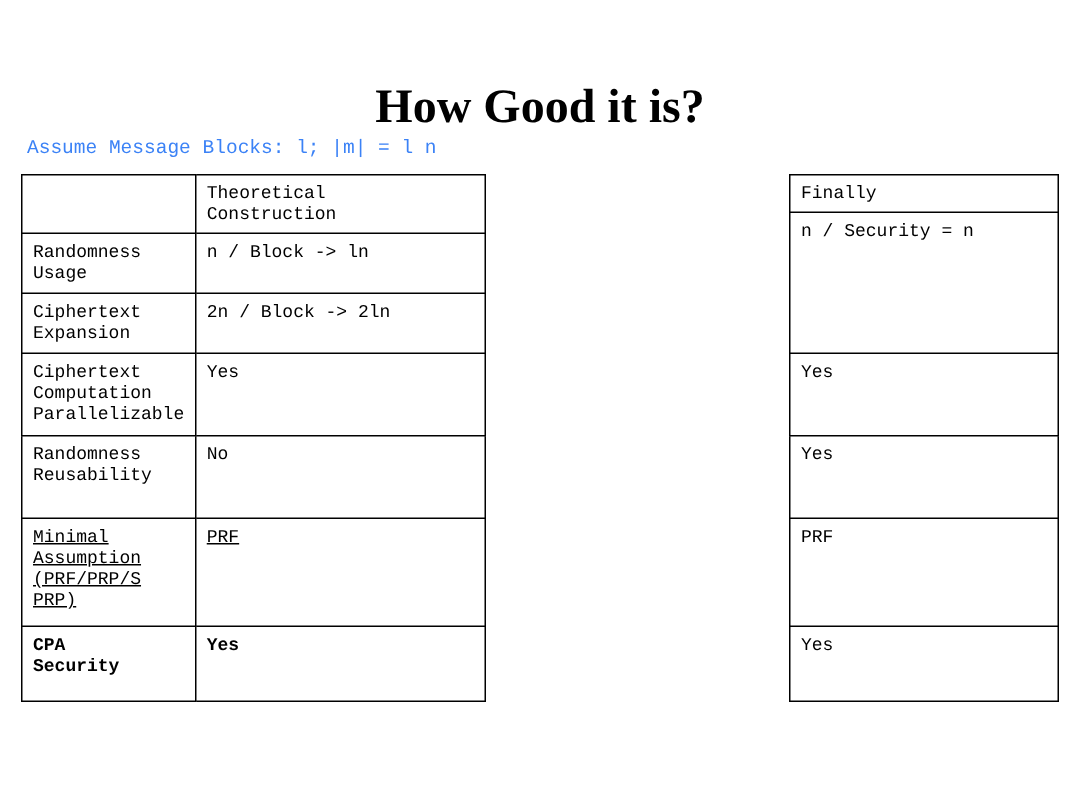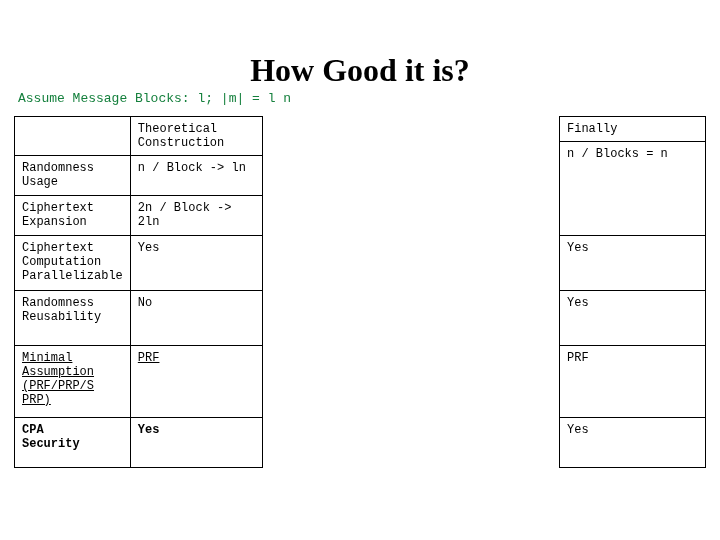--- a/index.html
+++ b/index.html
@@ -18,44 +18,44 @@
       font-weight: bold;
       font-family: Georgia, serif;
       padding-top: 8px;
       color: #000;
       margin-top: 44px;
     }
     .subtitle {
       font-size: 13px;
       padding-left: 18px;
       padding-top: 2px;
-      color: #15803d;
+      color: #3b82f6;
       font-family: 'Courier New', monospace;
     }
     .tables-wrapper {
       display: flex;
       flex-direction: row;
       justify-content: space-between;
       padding: 10px 14px 0 14px;
     }
     table {
       border-collapse: collapse;
       font-size: 12px;
       font-family: 'Courier New', monospace;
     }
     td, th {
       border: 1px solid #000;
       padding: 5px 7px;
       vertical-align: top;
     }
     .left-table {
-      width: 249px;
+      width: 310px;
     }
     .right-table {
-      width: 147px;
+      width: 180px;
       font-family: Liberation Mono, monospace;
     }
     .row-label {
       width: 110px;
       font-size: 12px;
       margin-left: 14px;
     }
     .col-header {
       font-size: 12px;
       font-weight: normal;
@@ -110,21 +110,21 @@
   <div class="spacer"></div>
 
   <table class="right-table">
     <thead>
       <tr>
         <td class="col-header">Finally</td>
       </tr>
     </thead>
     <tbody id="right-tbody">
     <tr>
-          <td>n / Blocks = n</td>
+          <td>n / Security = n</td>
         </tr>
         <tr>
           <td style="height: 55px;">Yes</td>
         </tr>
         <tr>
           <td style="height: 55px;">Yes</td>
         </tr>
         <tr>
           <td style="height: 72px;">PRF</td>
         </tr>

